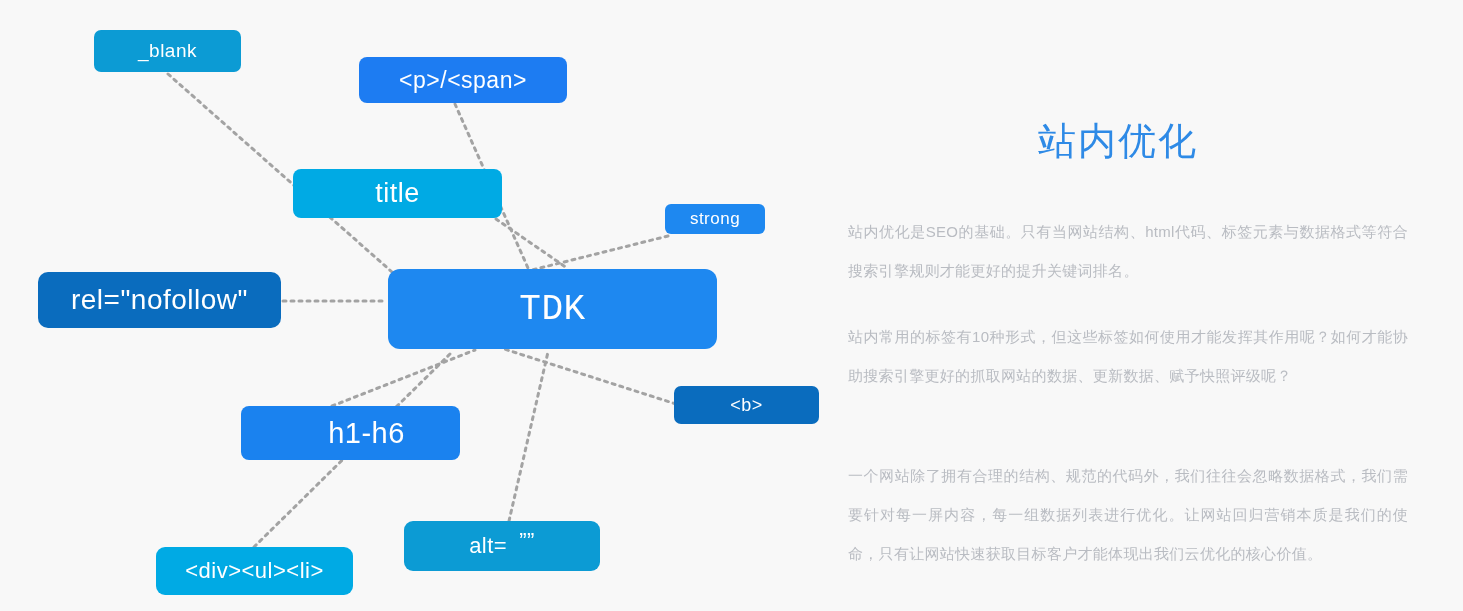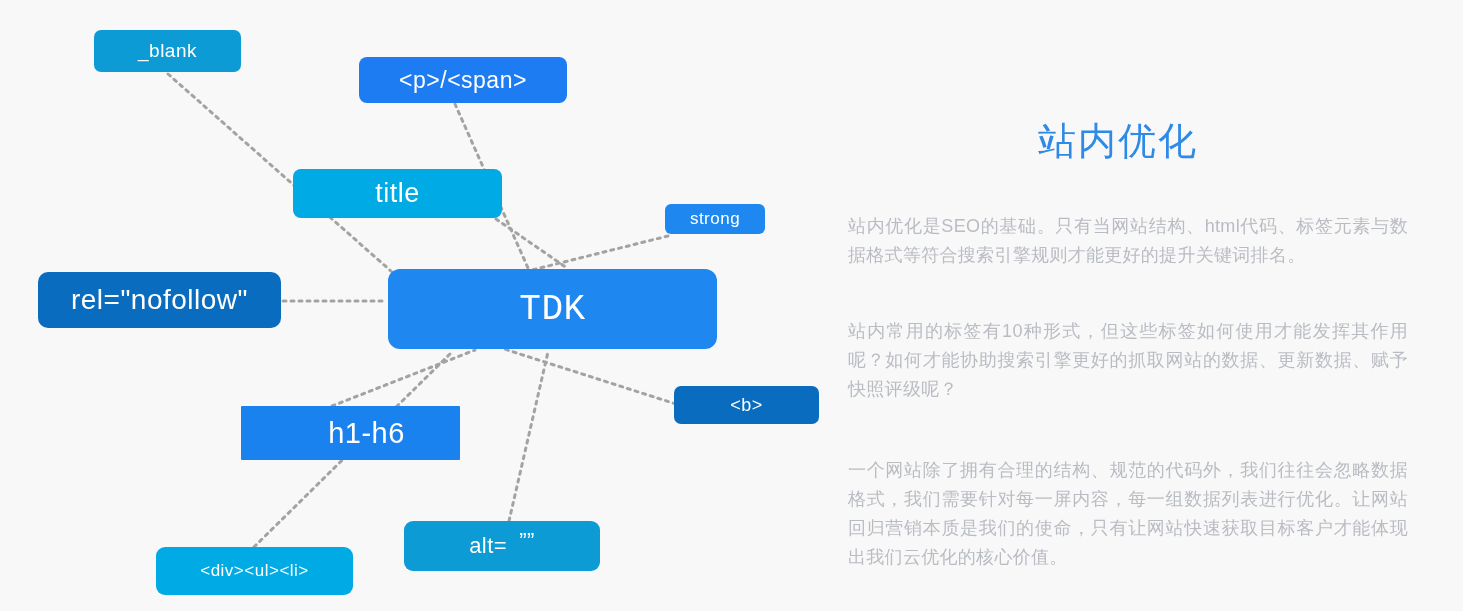--- a/index.html
+++ b/index.html
@@ -50,23 +50,23 @@
   }
 
   
   .n-blank      { left: 94px;  top: 30px;  width: 147px; height: 42px;  font-size: 19px; border-radius: 7px; }
   .n-pspan      { left: 359px; top: 57px;  width: 208px; height: 46px;  font-size: 23px; border-radius: 8px; }
   .n-title      { left: 293px; top: 169px; width: 209px; height: 49px;  font-size: 27px; border-radius: 8px; }
   .n-strong     { left: 665px; top: 204px; width: 100px; height: 30px;  font-size: 17px; border-radius: 6px; }
   .n-nofollow   { left: 38px;  top: 272px; width: 243px; height: 56px;  font-size: 28px; border-radius: 10px; }
   .n-tdk        { left: 388px; top: 269px; width: 329px; height: 80px;  font-size: 36px; border-radius: 12px; font-family: Liberation Mono, monospace; }
   .n-b          { left: 674px; top: 386px; width: 145px; height: 38px;  font-size: 18px; border-radius: 7px; }
-  .n-h1h6       { left: 241px; top: 406px; width: 219px; height: 54px;  font-size: 29px; border-radius: 1px; padding-left: 32px; }
+  .n-h1h6       { left: 241px; top: 406px; width: 219px; height: 54px;  font-size: 29px; border-radius: 8px; padding-left: 32px; }
   .n-alt        { left: 404px; top: 521px; width: 196px; height: 50px;  font-size: 22px; border-radius: 9px; }
-  .n-divulli    { left: 156px; top: 547px; width: 197px; height: 48px;  font-size: 17px; border-radius: 9px; }
+  .n-divulli    { left: 156px; top: 547px; width: 197px; height: 48px;  font-size: 22px; border-radius: 9px; }
 
   .alt-quote { font-size: 22px; margin-left: 12px; vertical-align: top; position: relative; top: -5px; }
 
   
   #article {
     position: absolute;
     left: 848px;
     top: 0;
     width: 575px;
     height: 611px;
@@ -82,22 +82,22 @@
     font-weight: normal;
     letter-spacing: 2px;
     color: #2e8ae6;
     white-space: nowrap;
   }
   .para {
     position: absolute;
     left: 0;
     width: 560px;
     margin: 0;
-    font-size: 18px;
-    line-height: 29px;
+    font-size: 15px;
+    line-height: 39px;
     color: #b9bcc2;
     letter-spacing: 0.3px;
     text-align: justify;
   }
   #para-1 { top: 172px; }
   #para-2 { top: 277px; }
   #para-3 { top: 416px; }
 </style>
 </head>
 <body>

